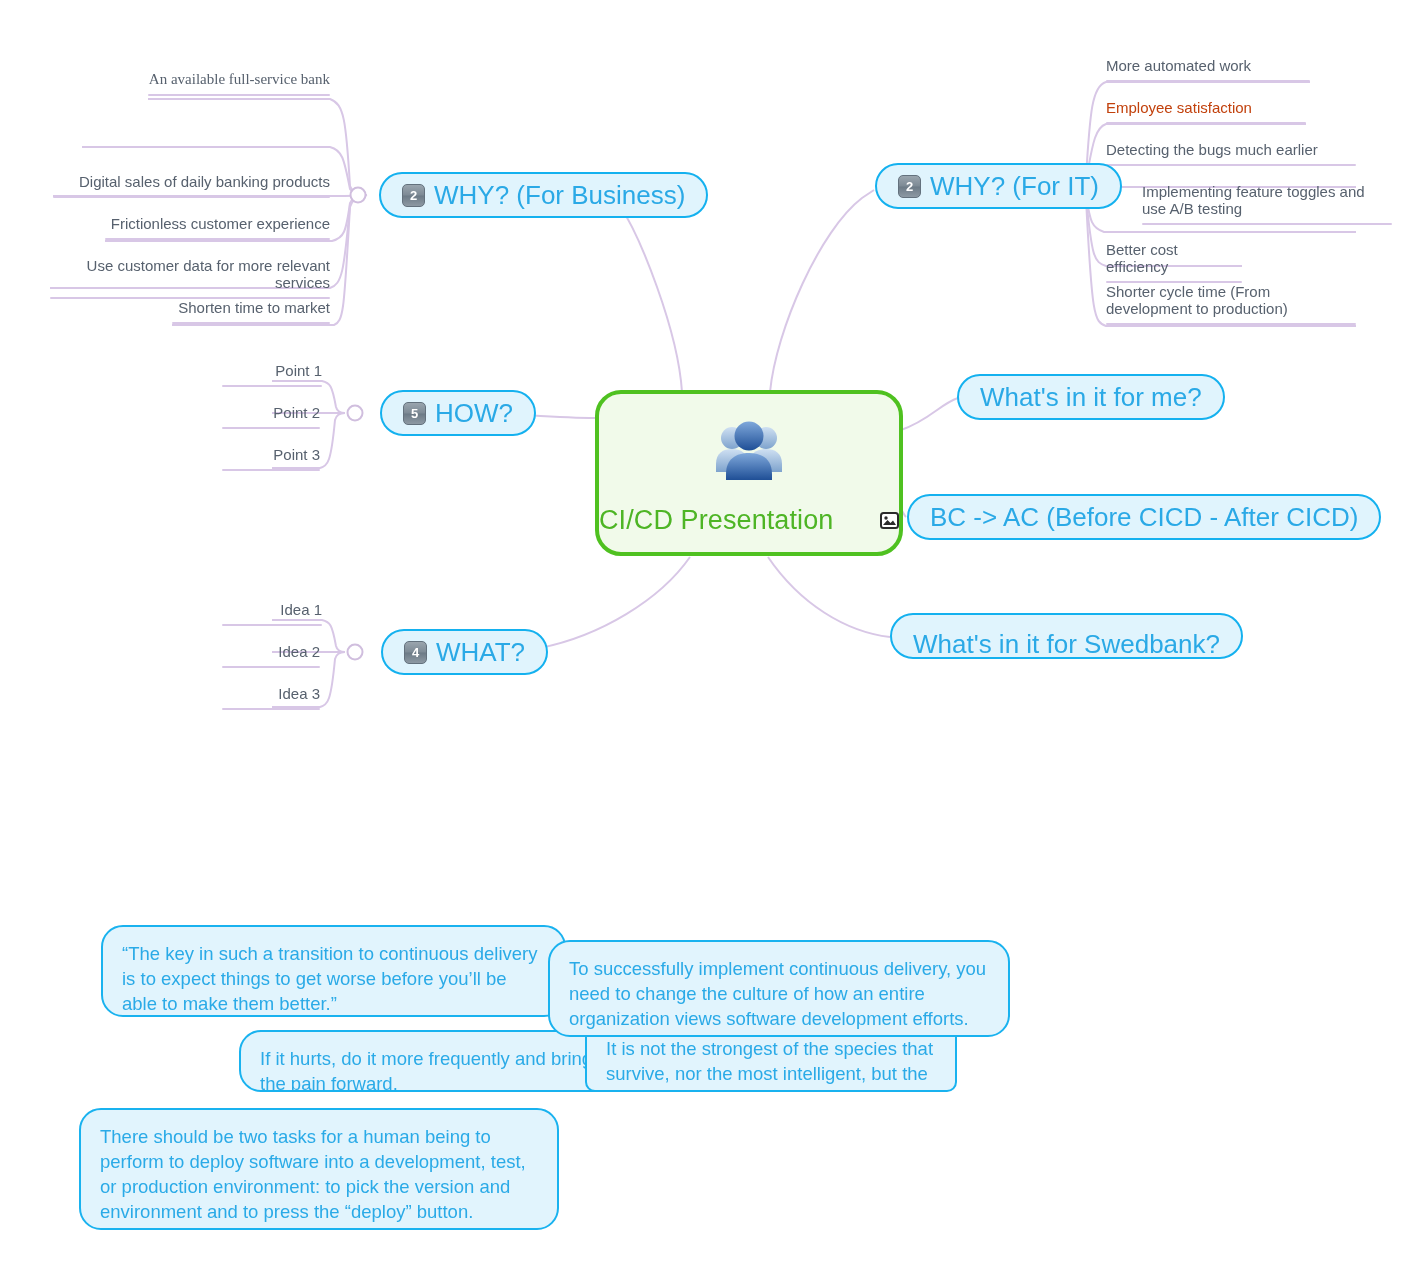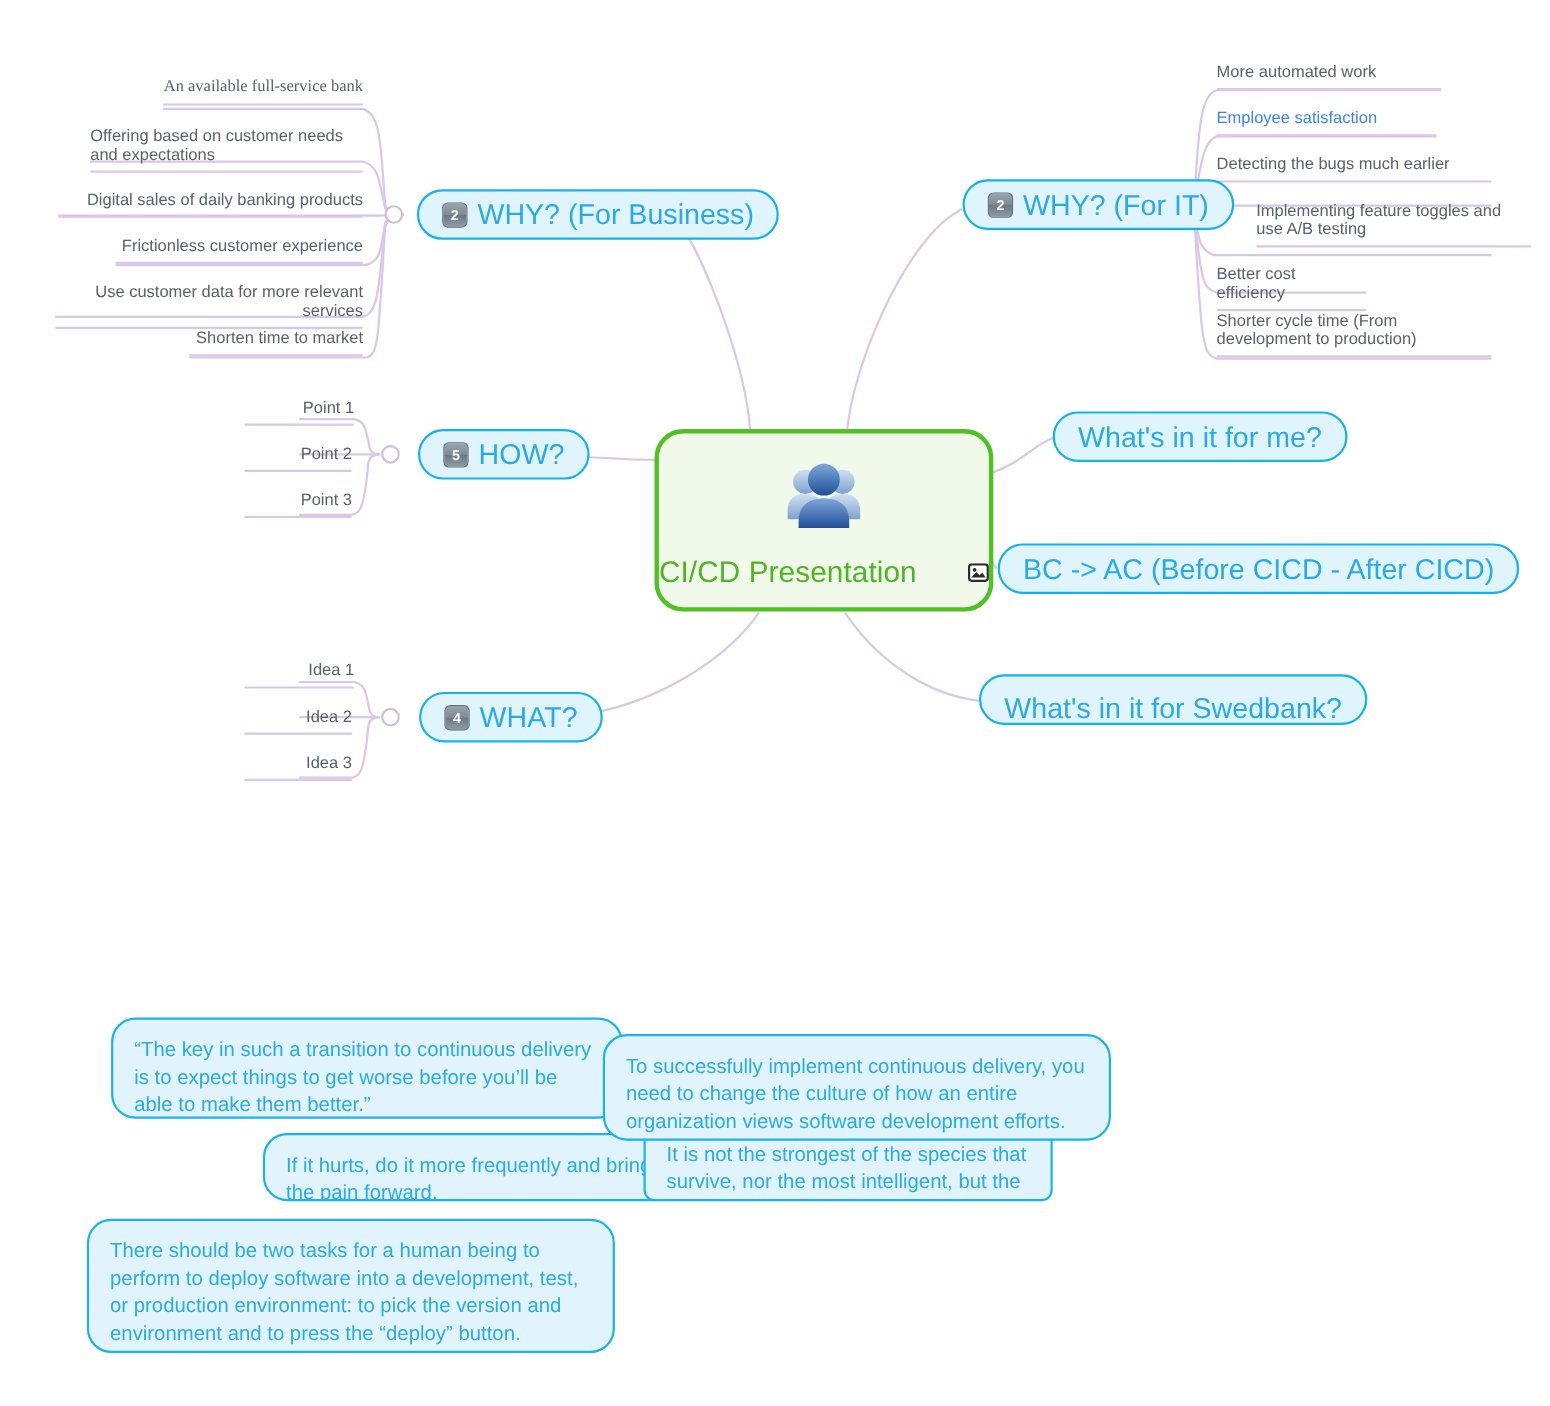--- a/index.html
+++ b/index.html
@@ -121,21 +121,21 @@
     z-index: 4;
   }
   .leaf .leaf-text {
     display: block;
     font-size: 15px;
     line-height: 17px;
     color: #57616e;
     padding-bottom: 6px;
   }
   .leaf.highlight .leaf-text {
-    color: #3b82f6;
+    color: #c2410c;
   }
   .leaf .leaf-rule {
     display: block;
     height: 2px;
     background: #d8c7e6;
     border-radius: 1px;
   }
   .leaf.align-right .leaf-text { text-align: right; }
   .leaf.align-left  .leaf-text { text-align: left; }
 
@@ -277,24 +277,20 @@
   </div>
 
   <div class="pill" id="node-whats-swed">
     <span class="pill-label">What's in it for Swedbank?</span>
   </div>
 
   <div class="leaf align-right" style="left:148px; top:71px; width:182px;font-family:Liberation Serif, serif;">
     <span class="leaf-text">An available full-service bank</span>
     <span class="leaf-rule"></span>
   </div>
-  <div class="leaf align-left" style="left:82px; top:115px; width:248px;">
-    <span class="leaf-text">Offering based on customer needs and expectations</span>
-    <span class="leaf-rule"></span>
-  </div>
   <div class="leaf align-right" style="left:53px; top:173px; width:277px;">
     <span class="leaf-text">Digital sales of daily banking products</span>
     <span class="leaf-rule"></span>
   </div>
   <div class="leaf align-right" style="left:105px; top:215px; width:225px;">
     <span class="leaf-text">Frictionless customer experience</span>
     <span class="leaf-rule"></span>
   </div>
   <div class="leaf align-right" style="left:50px; top:257px; width:280px;">
     <span class="leaf-text">Use customer data for more relevant services</span>

